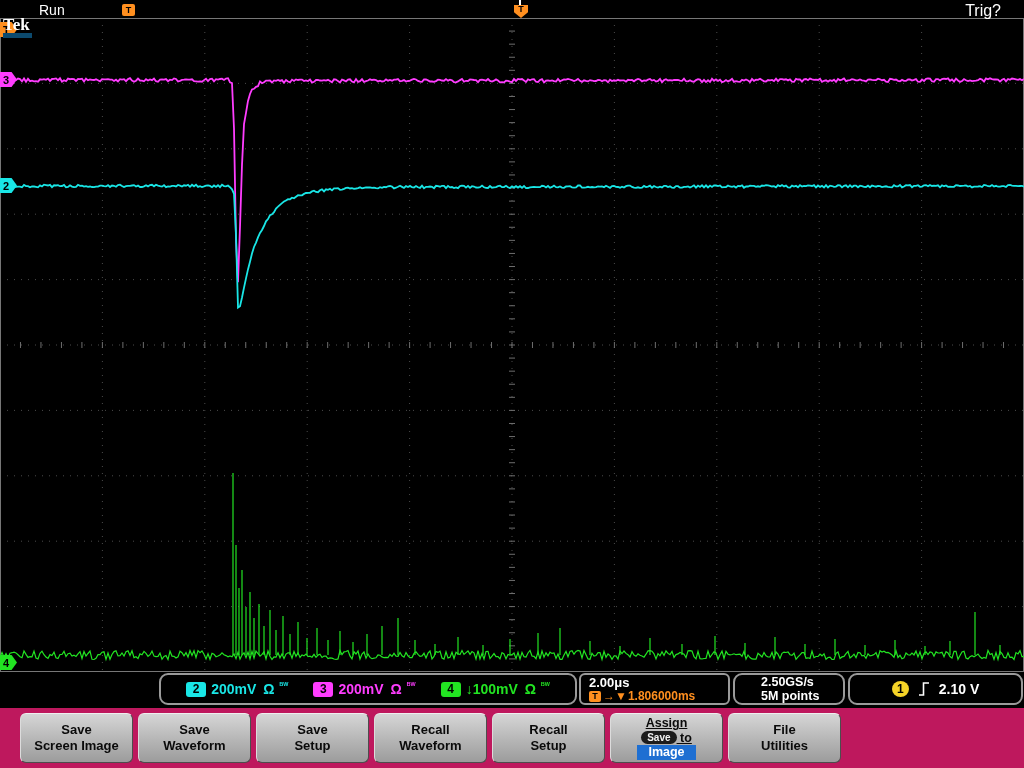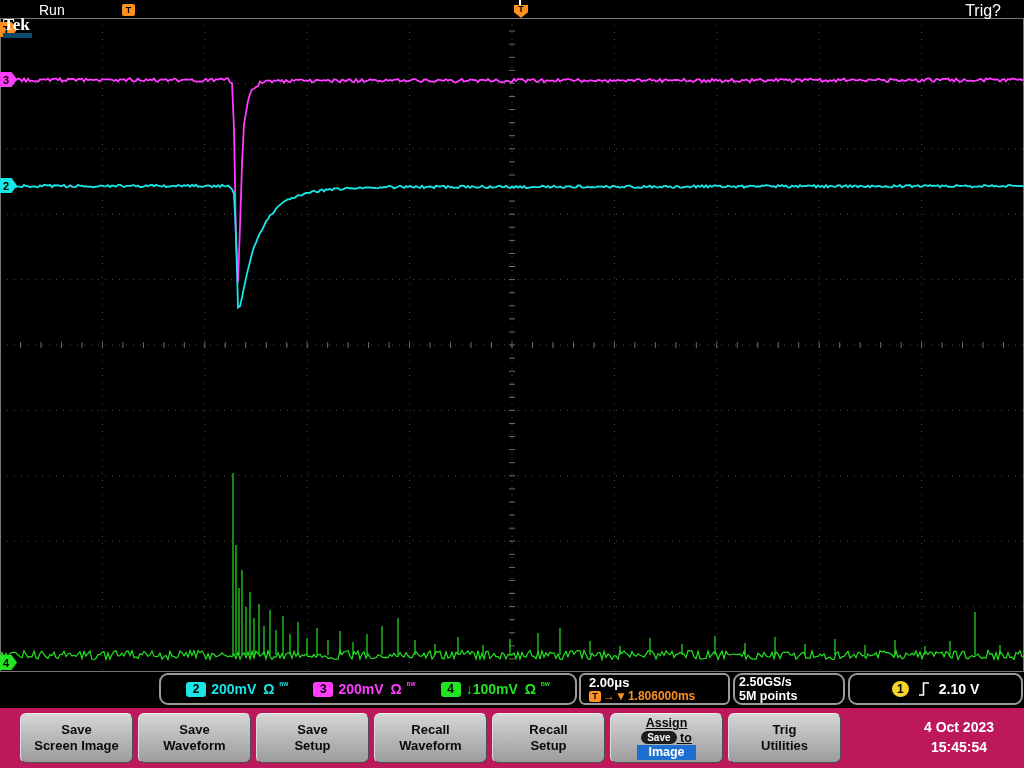--- a/index.html
+++ b/index.html
@@ -25,21 +25,21 @@
   .channels-box{left:159px;width:418px;justify-content:space-evenly;}
   .ch-readout{display:flex;align-items:center;gap:5px;font-weight:bold;font-size:14px;}
   .badge{min-width:20px;height:15px;border-radius:3px;color:#000;font-size:12px;font-weight:bold;display:flex;align-items:center;justify-content:center;padding:0 2px;box-sizing:border-box;}
   .badge.round{border-radius:50%;width:17px;min-width:17px;height:16px;}
   .coupling{margin-left:2px;}
   .bw{font-size:8px;vertical-align:super;position:relative;top:-4px;}
   .timebase-box{left:579px;width:151px;flex-direction:column;align-items:flex-start;justify-content:center;padding-left:8px;border-radius:6px;}
   .tb-scale{color:#fff;font-weight:bold;font-size:13px;line-height:14px;}
   .tb-delay{font-size:12px;font-weight:bold;display:flex;align-items:center;gap:1px;line-height:13px;}
   .t-badge{color:#000;width:12px;height:11px;font-size:9px;border-radius:2px;display:inline-flex;align-items:center;justify-content:center;font-weight:bold;margin-right:1px;}
-  .rate-box{left:733px;width:112px;flex-direction:column;align-items:flex-start;justify-content:flex-start;padding-left:4px;color:#fff;font-weight:bold;font-size:12.5px;line-height:14px;}
+  .rate-box{left:733px;width:112px;flex-direction:column;align-items:flex-start;justify-content:flex-start;padding-left:26px;color:#fff;font-weight:bold;font-size:12.5px;line-height:14px;}
   .trigger-box{left:848px;width:175px;justify-content:center;gap:9px;color:#fff;font-weight:bold;font-size:14px;}
 
   
   .menubar{position:absolute;top:708px;left:0;width:1024px;height:60px;background:#be185d;z-index:4;}
   .menu-btn{position:absolute;top:5px;width:113px;height:50px;background:linear-gradient(180deg,#d6d6d6 0%,#b5b5b5 55%,#9c9c9c 100%);border:1px solid #4d4d4d;border-top-color:#efefef;border-left-color:#dcdcdc;border-radius:6px;color:#0a0a0a;font-weight:bold;font-size:13px;text-align:center;display:flex;flex-direction:column;justify-content:center;line-height:16px;box-sizing:border-box;cursor:pointer;}
   .assign-btn{font-size:12.5px;line-height:14.5px;text-decoration:underline;}
   .save-pill{background:#1c1c1c;color:#f2f2f2;border-radius:8px;padding:0 6px;font-size:10px;display:inline-block;height:13px;line-height:13px;vertical-align:1px;}
   .image-hl{color:#fff;padding:0 11px;display:inline-block;}
   .datetime{position:absolute;left:893px;top:9px;width:132px;color:#fff;font-size:14px;font-weight:600;text-align:center;line-height:20px;}
 </style>
@@ -296,22 +296,18 @@
     <div class="menu-btn" style="left:492px">
       <div>Recall</div>
       <div>Setup</div>
     </div>
     <div class="menu-btn assign-btn" style="left:610px">
       <div>Assign</div>
       <div><span class="save-pill">Save</span> <span>to</span></div>
       <div><span class="image-hl" id="image-hl" style="background: rgb(30, 111, 210);">Image</span></div>
     </div>
     <div class="menu-btn" style="left:728px">
-      <div>Trig</div>
+      <div>File</div>
       <div>Utilities</div>
     </div>
-    <div class="datetime">
-      <div>4 Oct 2023</div>
-      <div>15:45:54</div>
-    </div>
   </div>
 
 </div>
 
 </body></html>

